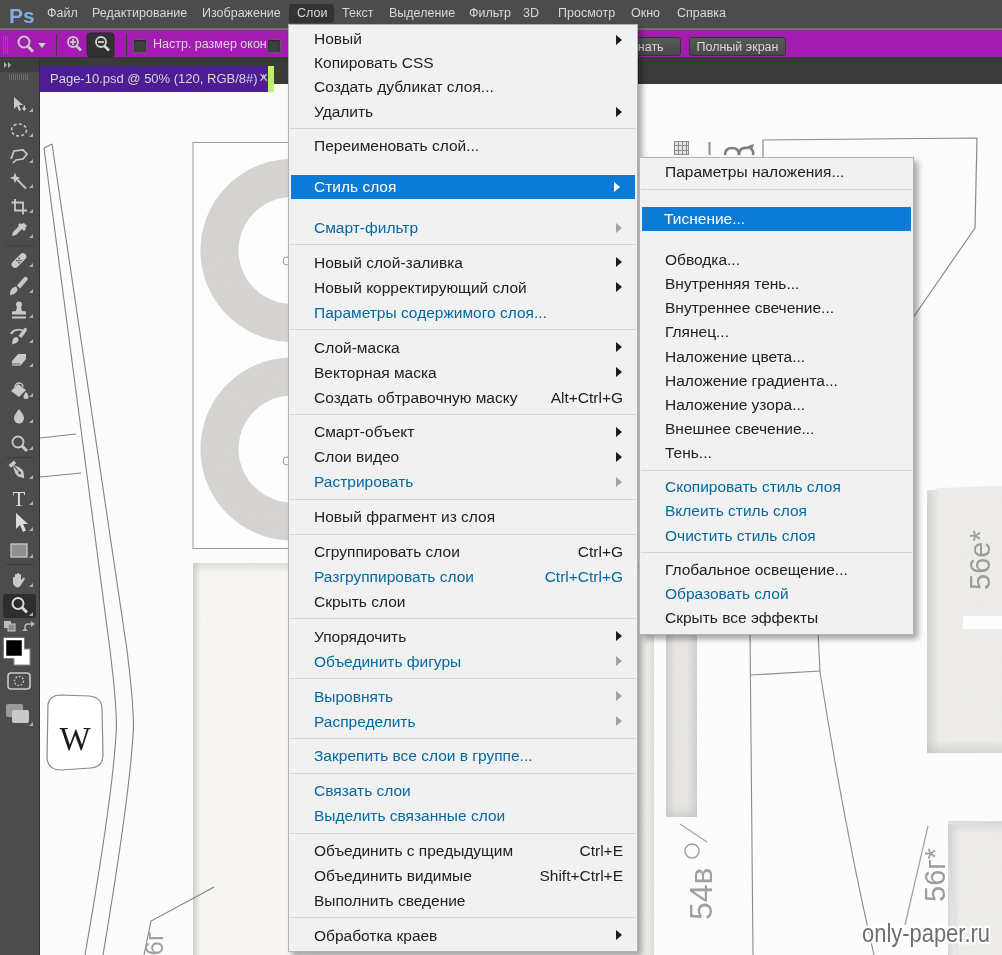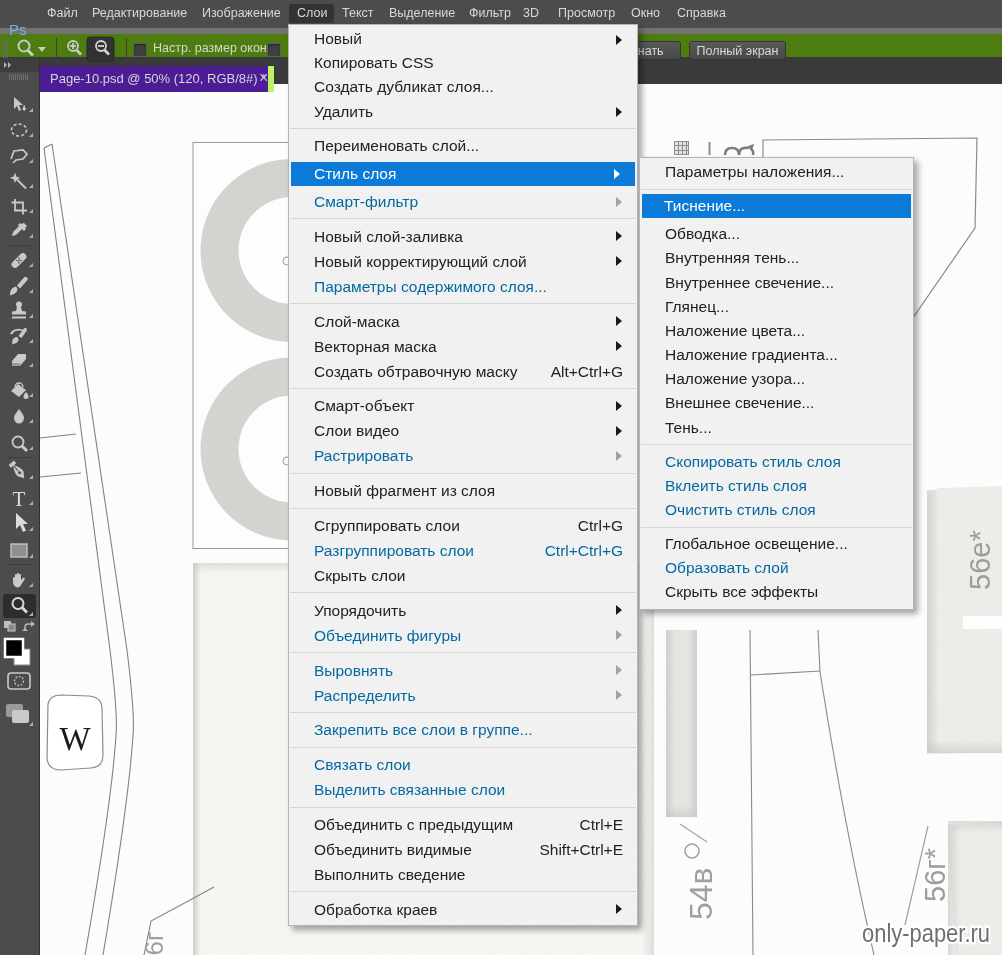--- a/index.html
+++ b/index.html
@@ -3,25 +3,25 @@
 <meta charset="utf-8">
 <style>
 *{margin:0;padding:0;box-sizing:border-box}
 html,body{width:1002px;height:955px;overflow:hidden;background:#4c4c4c;
   font-family:"Liberation Sans",sans-serif;}
 #stage{position:relative;width:1002px;height:955px;overflow:hidden}
 
 
 #menubar{position:absolute;left:0;top:0;width:1002px;height:28px;background:#4c4c4c;z-index:30}
 #menubar .m{position:absolute;top:0;height:28px;line-height:27px;font-size:12.5px;color:#d8d8d8}
-#pslogo{position:absolute;left:9px;top:21px;font-size:15px;font-weight:normal;color:#7daee0;letter-spacing:0px}
+#pslogo{position:absolute;left:9px;top:4px;font-size:21px;font-weight:bold;color:#7daee0;letter-spacing:0px}
 #mActive{position:absolute;left:289px;top:4px;width:45px;height:19px;background:#333;border-radius:3px}
 
 
-#optbar{position:absolute;left:0;top:28px;width:1002px;height:30px;background:#4d7c0f;border-top:6px solid #737373;border-bottom:1px solid #383838;z-index:25}
+#optbar{position:absolute;left:0;top:28px;width:1002px;height:30px;background:#a21caf;border-top:2px solid #737373;border-bottom:1px solid #383838;z-index:25}
 .obtxt{position:absolute;font-size:12.5px;color:#d8d8d8;top:0;height:30px;line-height:29px}
 .chk{position:absolute;top:9px;width:14px;height:14px;background:#404040;border:1px solid #5d5d5d;border-radius:2px;box-shadow:inset 0 1px 2px rgba(0,0,0,.5)}
 .btn{position:absolute;top:7px;height:19px;background:linear-gradient(#595959,#484848);border:1px solid #353535;border-radius:3px;color:#d8d8d8;font-size:12.5px;text-align:center;line-height:18px}
 
 
 #tabbar{position:absolute;left:0;top:58px;width:1002px;height:26px;background:#3a3a3a;z-index:20}
 #tab{position:absolute;left:40px;top:8px;width:234px;height:26px;background:#4c1d95;border-right:6px solid #bef264;color:#d6d6d6;font-size:13px;line-height:25px;padding-left:10px}
 #tabx{position:absolute;left:219px;top:0;color:#c8c8c8;font-size:16px;line-height:24px}
 
 
@@ -32,21 +32,21 @@
 
 
 .menu{position:absolute;background:#f1f1f1;border:1px solid #b4b4b4;box-shadow:4px 4px 6px rgba(0,0,0,.35);z-index:40;font-size:15.5px;color:#212121;padding:2px 0}
 #mainmenu{left:288px;top:24px;width:350px;padding-bottom:3px}
 #submenu{left:639px;top:157px;width:275px;z-index:41}
 .mi{position:relative;height:25px;line-height:25px;padding-left:25px;white-space:nowrap}
 #mainmenu .mi:nth-child(-n+8){height:24.2px;line-height:24.2px}
 #submenu .mi{height:24.2px;line-height:24.2px;}
 #submenu{padding-bottom:4px}
 .mi.dis{color:#0369a1}
-.mi.sel{background:#0c7bd8;color:#fff;margin:4px 2px;padding-left:23px}
+.mi.sel{background:#0c7bd8;color:#fff;margin:17px 2px;padding-left:23px}
 #submenu .mi.sel{padding-left:22px}
 .sep{height:0;border-top:1px solid #d5d5d5;margin:4.4px 1px}
 .hk{position:absolute;right:14px;top:0}
 .arr{position:absolute;right:15px;top:7.5px;width:0;height:0;border-left:6.5px solid #1b1b1b;border-top:5px solid transparent;border-bottom:5px solid transparent}
 .mi.dis .arr{border-left-color:#a3a3a3}
 .mi.sel .arr{border-left-color:#fff}
 </style>
 </head>
 <body>
 <div id="stage">

